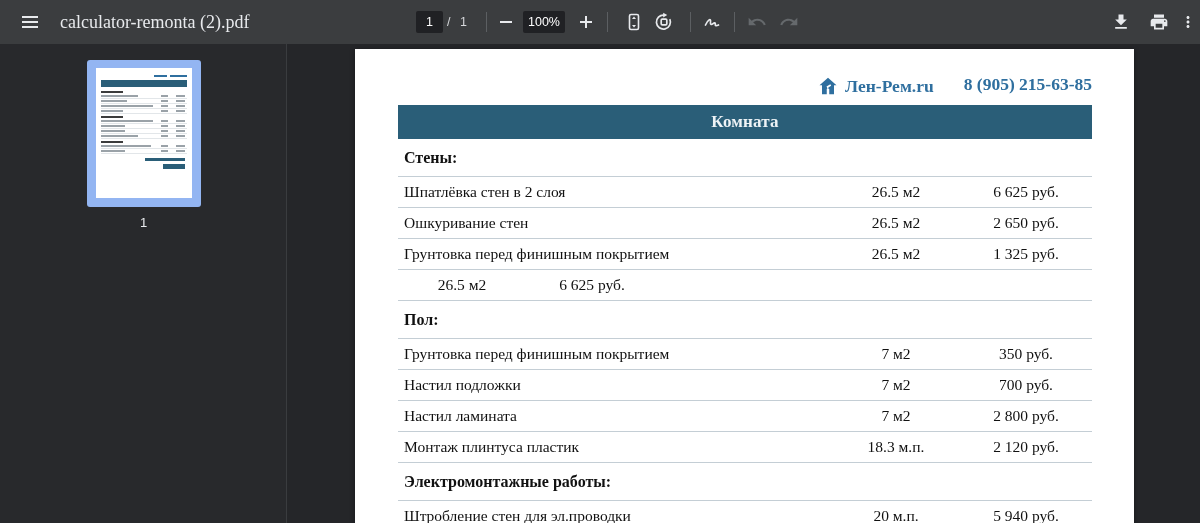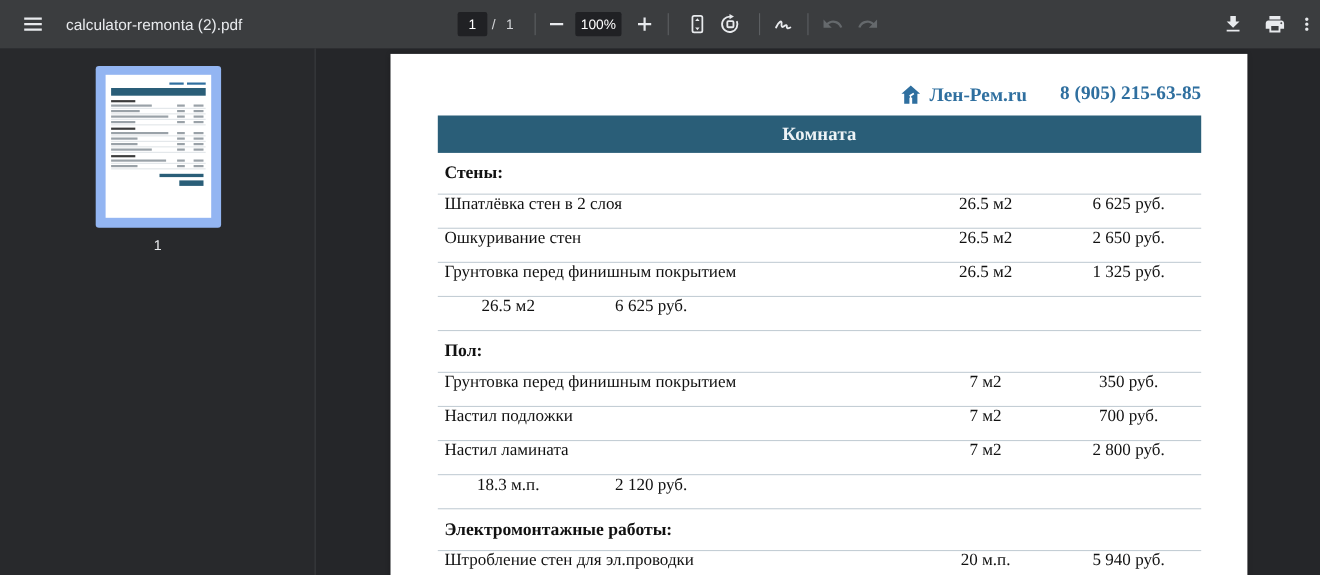--- a/index.html
+++ b/index.html
@@ -11,21 +11,21 @@
   html,body{width:1200px;height:523px;overflow:hidden;background:var(--main-bg);
     font-family:"Liberation Sans",sans-serif;}
   
   .toolbar{position:absolute;left:0;top:0;width:1200px;height:44px;background:var(--tb-bg);
     z-index:30;}
   .tb-btn{position:absolute;top:8px;width:28px;height:28px;border:none;background:transparent;
     color:var(--ico);display:flex;align-items:center;justify-content:center;cursor:pointer;border-radius:50%;}
   .tb-btn svg{display:block;}
   .tb-btn.dim{color:var(--ico-dim);}
   .doc-title{position:absolute;left:60px;top:0;height:44px;display:flex;align-items:center;
-    color:#e8eaed;font-size:14px;}
+    color:#e8eaed;font-size:18px;font-family:Liberation Serif, serif;}
   .pg-box{position:absolute;left:416px;top:11px;width:27px;height:22px;background:var(--tb-box);
     color:#fff;font-size:12.5px;display:flex;align-items:center;justify-content:center;border-radius:2px;}
   .pg-sep{position:absolute;left:447px;top:0;height:44px;display:flex;align-items:center;color:#d5d7da;font-size:12.5px;}
   .pg-total{position:absolute;left:460px;top:0;height:44px;display:flex;align-items:center;color:#d5d7da;font-size:12.5px;}
   .tb-divider{position:absolute;top:12px;width:1px;height:20px;background:#5c5f62;}
   .zoom-box{position:absolute;left:523px;top:11px;width:42px;height:22px;background:var(--tb-box);
     color:#fff;font-size:12.5px;display:flex;align-items:center;justify-content:center;border-radius:2px;}
   
   .sidebar{position:absolute;left:0;top:44px;width:287px;height:479px;background:var(--side-bg);
     border-right:1px solid #3a3c3f;z-index:10;}
@@ -50,21 +50,21 @@
   .page{position:absolute;left:355px;top:49px;width:779px;height:800px;background:#fff;
     box-shadow:0 1px 5px rgba(0,0,0,.4);z-index:5;padding:25px 42px 0 43px;
     font-family:"Liberation Serif",serif;color:#111;}
   .brandbar{height:24px;display:flex;justify-content:flex-end;gap:10px;}
   .brand{display:flex;align-items:center;gap:7px;color:var(--blue);font-size:17.5px;font-weight:bold;}
   .phone{color:var(--blue);font-size:17.5px;font-weight:bold;margin-left:20px;}
   .title-bar{margin-top:7px;height:34px;background:var(--teal);color:#eef3f6;
     display:flex;align-items:center;justify-content:center;font-size:17px;font-weight:bold;letter-spacing:.2px;}
   .sec-row{height:38px;display:flex;align-items:center;border-bottom:1px solid var(--line);
     font-weight:bold;font-size:16px;padding-left:6px;}
-  .item-row{height:31px;display:flex;border-bottom:1px solid var(--line);font-size:15.5px;}
+  .item-row{height:31px;display:flex;align-items:center;border-bottom:1px solid var(--line);font-size:15.5px;}
   .item-row .name{flex:1;padding-left:6px;}
   .item-row .qty{width:128px;text-align:center;}
   .item-row .price{width:132px;text-align:center;}
 </style>
 </head>
 <body>
 
 <div class="toolbar">
   <button class="tb-btn" style="left:16px">
     <svg width="18" height="18" viewBox="0 0 18 18">
@@ -260,20 +260,21 @@
         <div class="name">Настил подложки</div>
         <div class="qty">7 м2</div>
         <div class="price">700 руб.</div>
       </div>
       <div class="item-row">
         <div class="name">Настил ламината</div>
         <div class="qty">7 м2</div>
         <div class="price">2 800 руб.</div>
       </div>
       <div class="item-row">
+        <div class="name">Монтаж плинтуса пластик</div>
         <div class="qty">18.3 м.п.</div>
         <div class="price">2 120 руб.</div>
       </div>
       <div class="sec-row">Электромонтажные работы:</div>
       <div class="item-row">
         <div class="name">Штробление стен для эл.проводки</div>
         <div class="qty">20 м.п.</div>
         <div class="price">5 940 руб.</div>
       </div>
       <div class="item-row">

